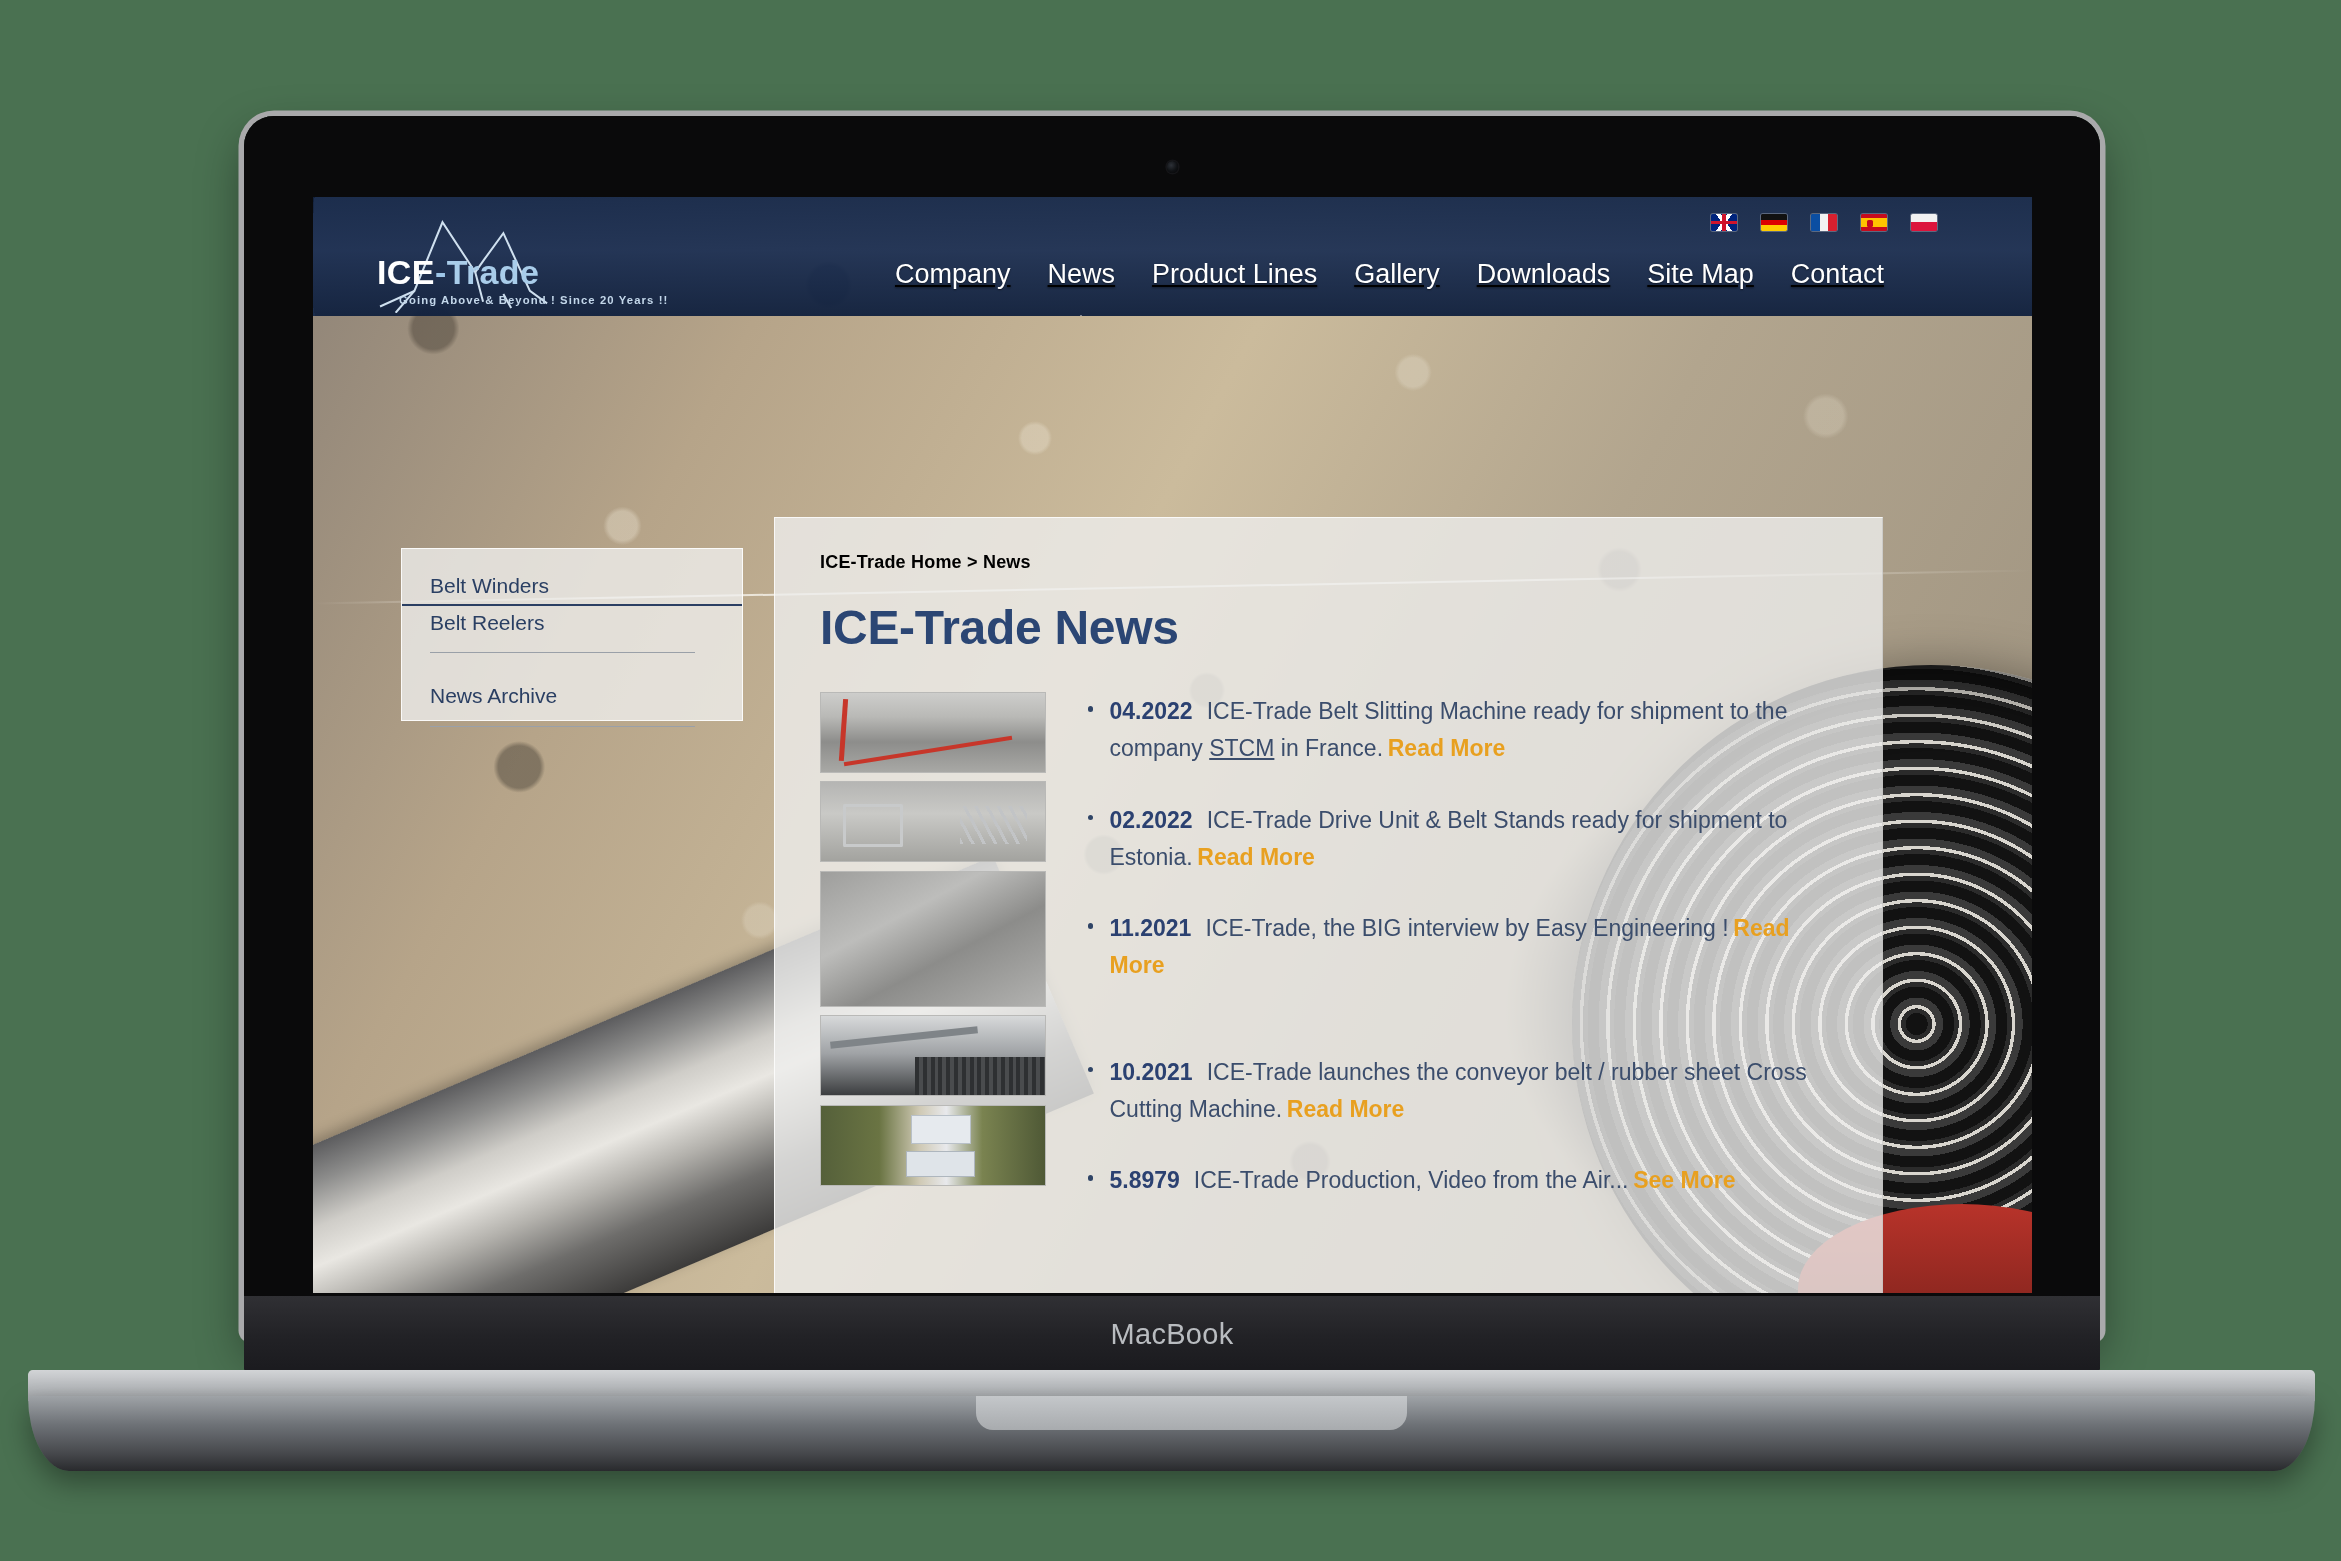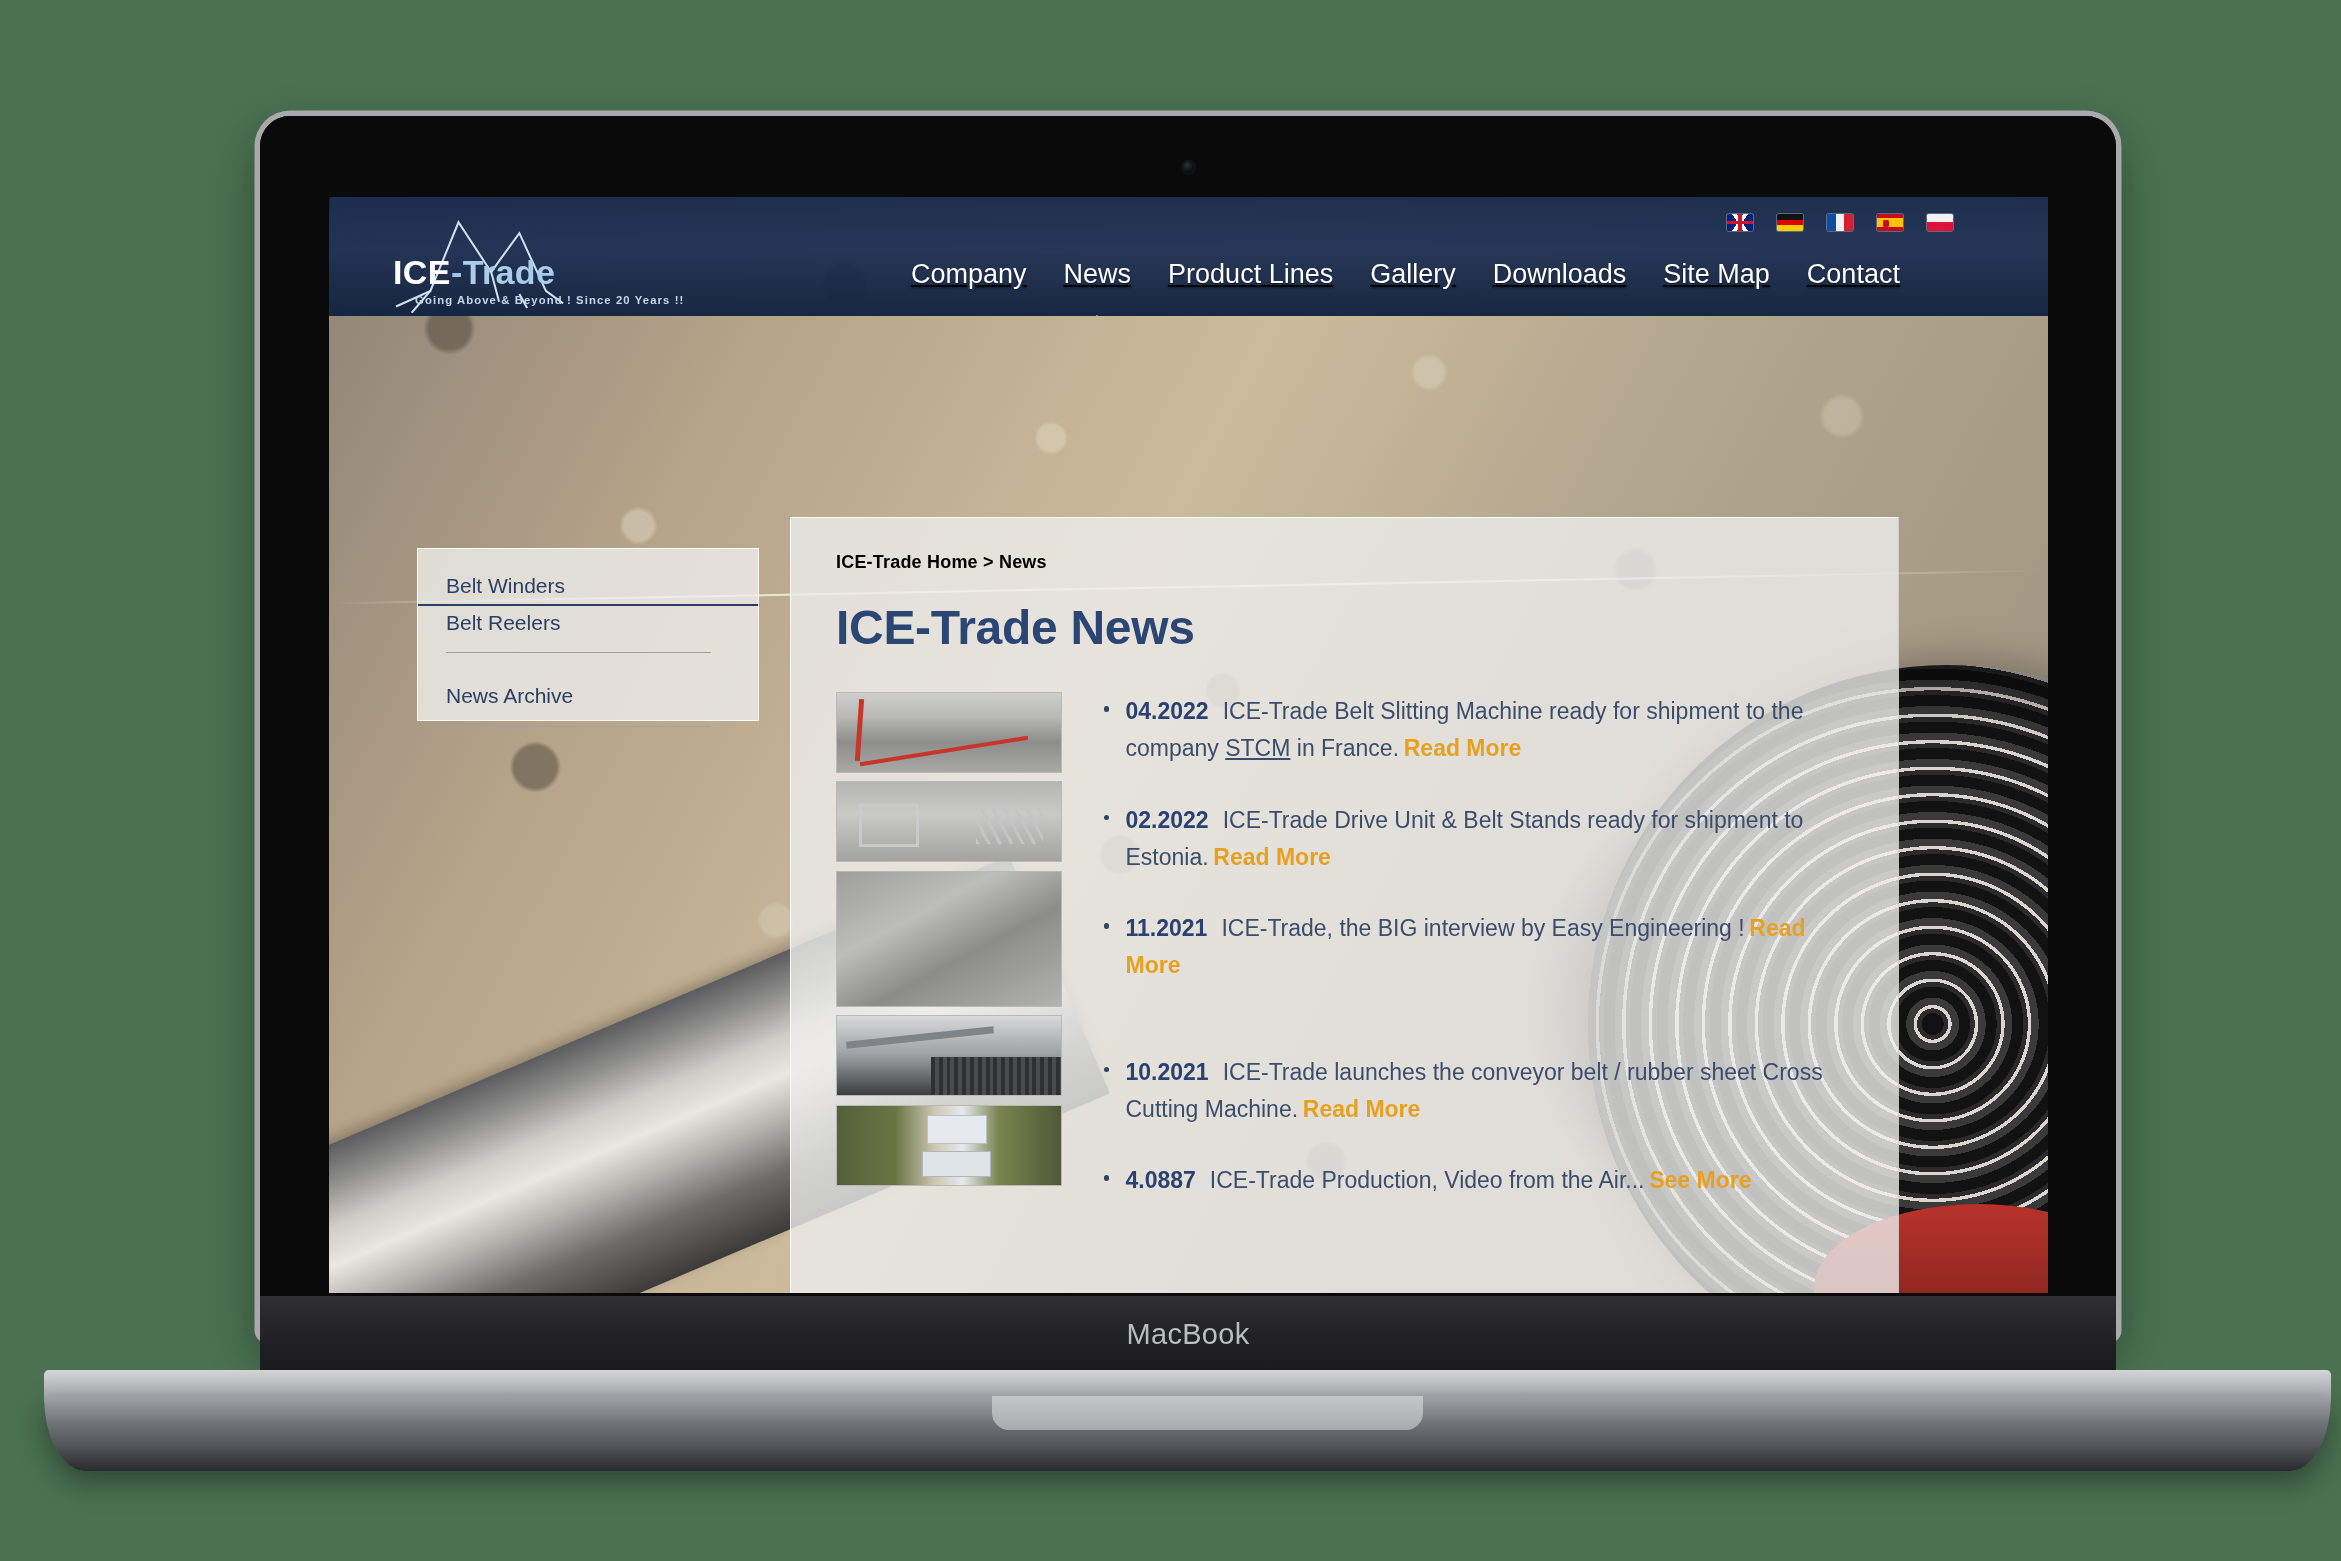--- a/index.html
+++ b/index.html
@@ -13,21 +13,21 @@
 
   body {
     background: #4a7151;
     position: relative;
   }
 
   
   .laptop-stage {
     position: absolute;
     left: 0; top: 0;
-    width: 2188px; height: 1561px; margin-left: 16px;
+    width: 2188px; height: 1561px;
   }
 
   .laptop-lid {
     position: absolute;
     left: 244px; top: 116px;
     width: 1856px; height: 1222px;
     background: linear-gradient(180deg,#2a2a2c 0%, #1c1c1e 60%, #161618 100%);
     border-radius: 30px 30px 7.8px 7.8px;
     box-shadow: 0 0 0 5.5px #a9a9ab, 0 20px 47px rgba(0,0,0,.42);
   }
@@ -538,21 +538,21 @@
 
               <div class="news-item">
                 <span class="bullet"></span>
                 <span class="news-date">10.2021</span><span class="news-sep"></span><span class="news-text">ICE-Trade launches the conveyor belt / rubber sheet Cross Cutting Machine.</span><span class="read-more">Read More</span>
               </div>
 
               <div class="spacer-44"></div>
 
               <div class="news-item">
                 <span class="bullet"></span>
-                <span class="news-date">4.0887</span><span class="news-sep"></span><span class="news-text">ICE-Trade Production, Video from the Air...</span><span class="read-more">See More</span>
+                <span class="news-date">5.8979</span><span class="news-sep"></span><span class="news-text">ICE-Trade Production, Video from the Air...</span><span class="read-more">See More</span>
               </div>
 
             </div>
           </div>
         </main>
 
       </div>
     </div>
   </div>
 

